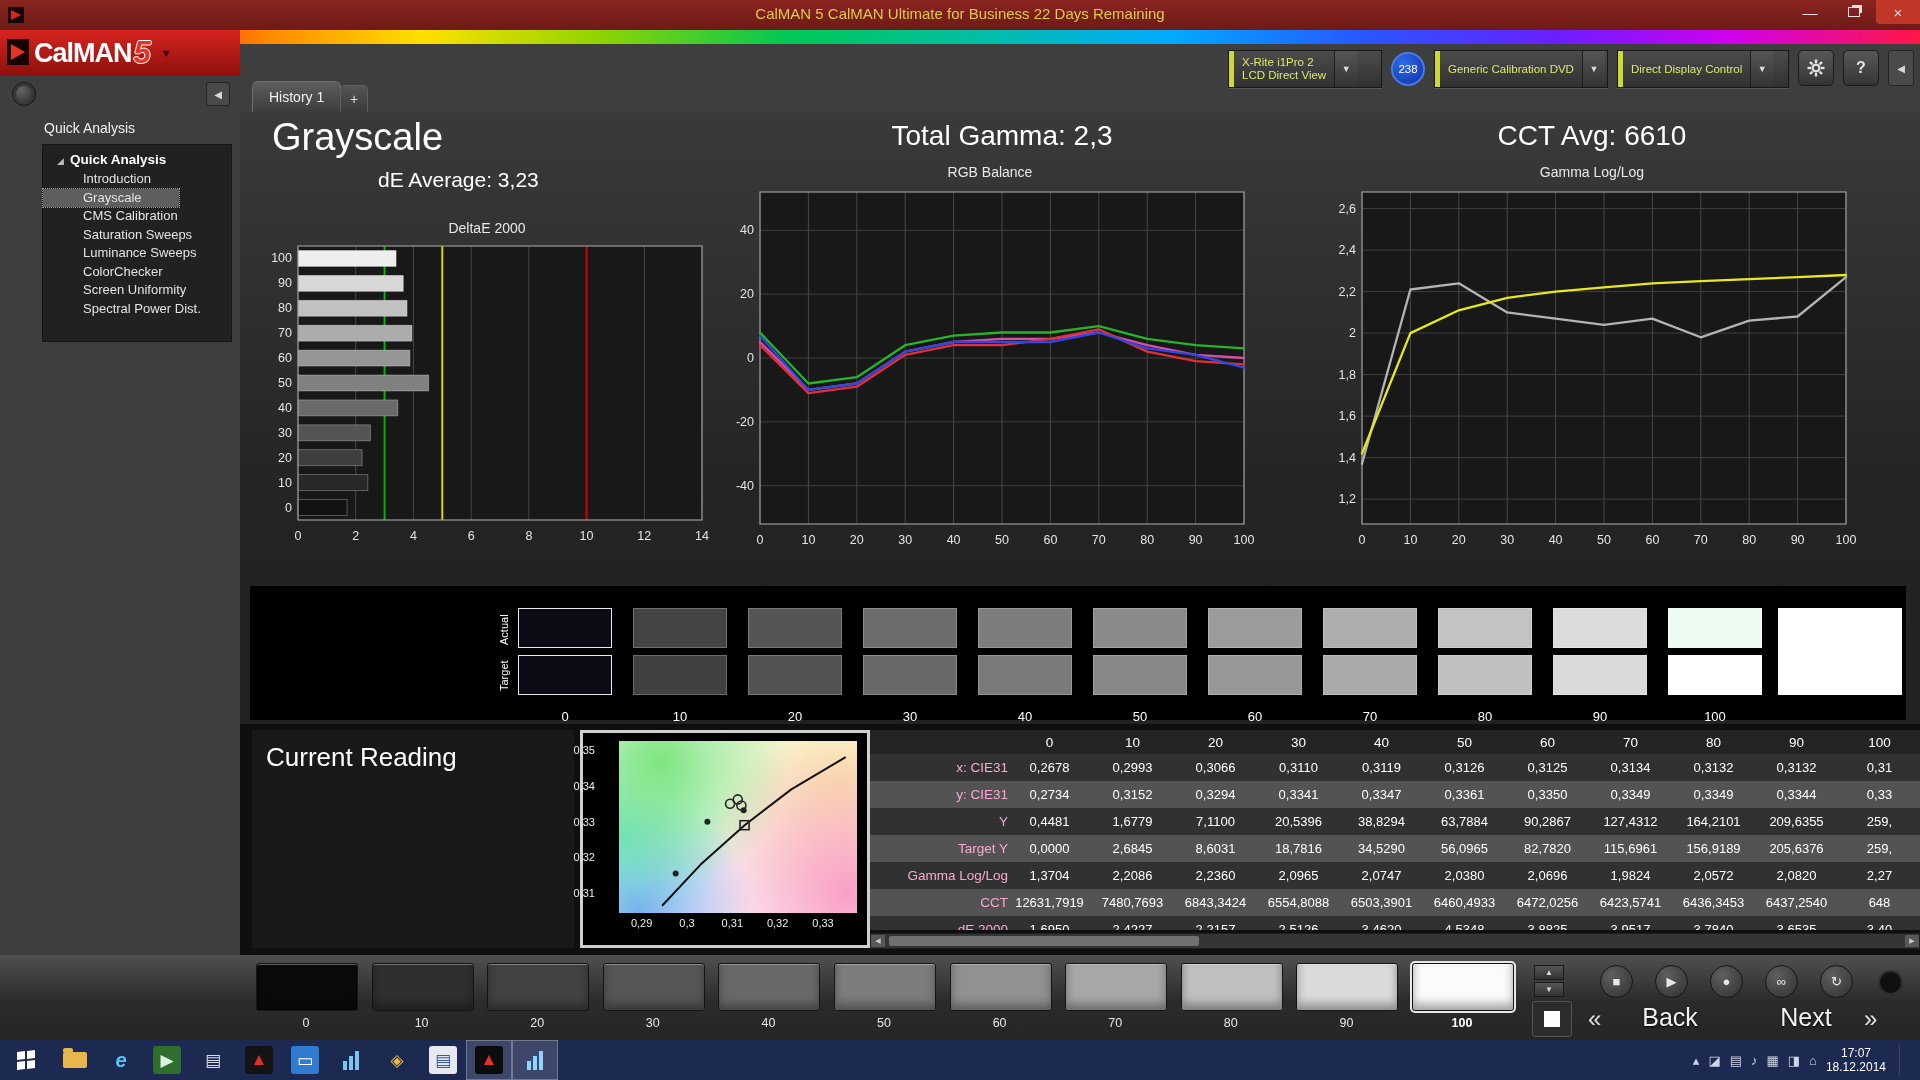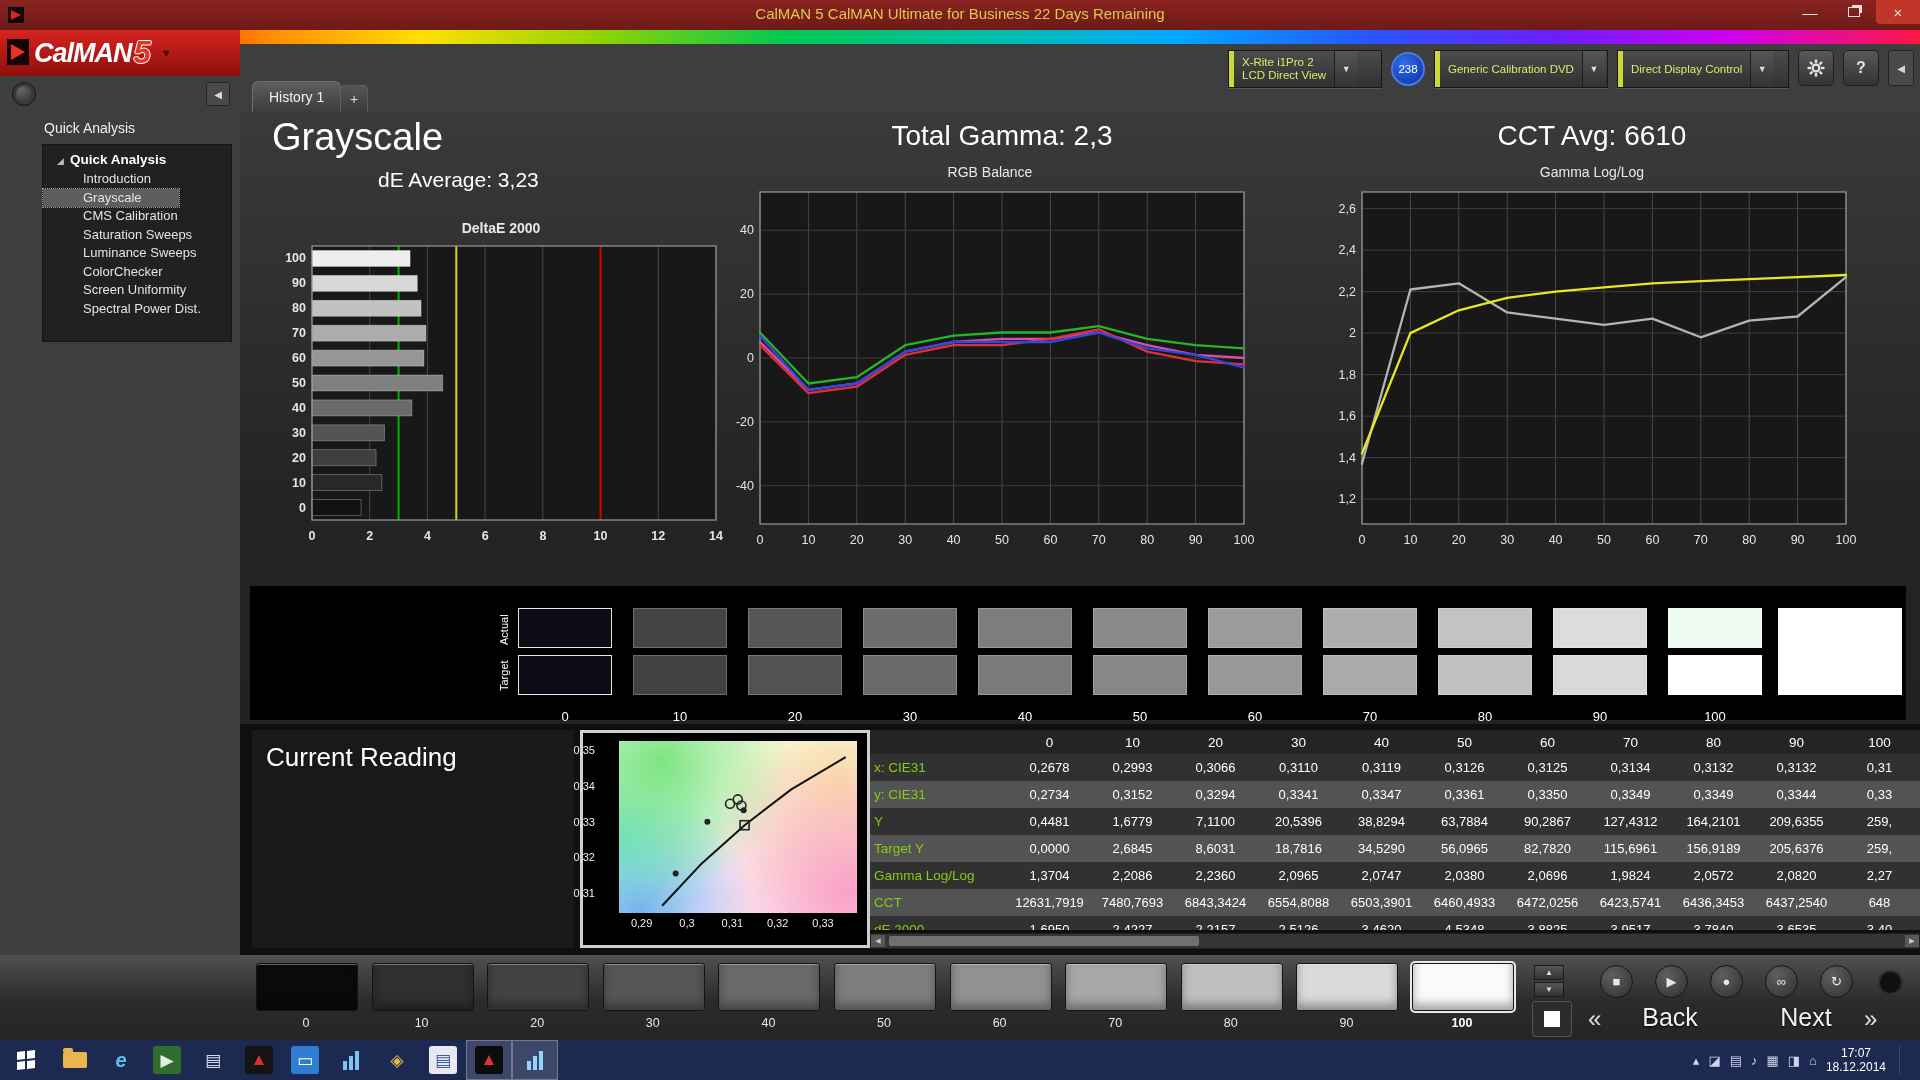--- a/index.html
+++ b/index.html
@@ -17,21 +17,21 @@
   .restore-sq{width:10px;height:8px;border:1.5px solid #f3dede;box-shadow:3px -3px 0 -1px #f3dede;}
 
   
   .header{position:absolute;top:30px;left:0;right:0;height:82px;background:#3e3e3e;}
   .rainbow{position:absolute;top:0;left:0;right:0;height:14px;
     background:linear-gradient(90deg,#c4005f 0%,#ee1c00 7%,#ff8a00 14%,#ffe000 22%,#93d400 31%,#00c853 41%,#00bfa5 51%,#00aaff 61%,#2757ff 71%,#6a1fff 81%,#cf00f0 90%,#ff1744 100%);}
   .logo{position:absolute;top:0;left:0;width:240px;height:46px;background:linear-gradient(#d62420,#8e0f0c);
     display:flex;align-items:center;padding-left:34px;box-sizing:border-box;}
   .logo-mark{position:absolute;left:7px;top:9px;width:22px;height:26px;background:#160404;}
   .logo-mark:before{content:"";position:absolute;left:4px;top:5px;border-left:14px solid #e53424;border-top:8px solid transparent;border-bottom:8px solid transparent;}
-  .logo-name{color:#fff;font-size:27px;font-weight:bold;font-style:italic;letter-spacing:-1px;}
+  .logo-name{color:#fff;font-size:27px;font-weight:bold;letter-spacing:-1px;}
   .logo-num{color:#e53424;font-size:31px;font-weight:bold;font-style:italic;margin-left:2px;
     text-shadow:-1px 0 #fff,1px 0 #fff,0 -1px #fff,0 1px #fff;}
   .logo-dd{color:#3a0808;font-size:11px;margin-left:10px;}
   .sb-top{position:absolute;left:0;top:46px;width:240px;height:36px;background:#3e3e3e;}
   .round-btn{position:absolute;left:12px;top:6px;width:22px;height:22px;border-radius:50%;
     background:radial-gradient(circle at 35% 30%,#666,#222);border:1px solid #141414;box-shadow:inset 0 0 0 3px #383838;}
   .collapse-btn{position:absolute;width:22px;height:22px;background:#4a4a4a;border:1px solid #242424;border-radius:3px;
     color:#d8d8d8;font-size:10px;display:flex;align-items:center;justify-content:center;}
   .toolbar{position:absolute;left:240px;right:0;top:14px;height:68px;background:#3e3e3e;}
   .tab{position:absolute;left:12px;bottom:0;height:30px;padding:0 16px;display:flex;align-items:center;
@@ -99,21 +99,21 @@
   .cie-plot svg{position:absolute;left:0;top:0;}
   .cie-ylab{position:absolute;right:272px;width:32px;text-align:right;color:#eee;font-size:11px;}
   .cie-xlab{position:absolute;top:184px;width:36px;text-align:center;color:#eee;font-size:11px;}
 
   .table-zone{position:absolute;left:630px;top:6px;right:0;height:224px;}
   .table-clip{height:200px;overflow:hidden;}
   .trow{display:flex;width:1052px;height:27px;align-items:center;}
   .trow.thead{height:24px;background:#242424;}
   .trow.even{background:#313131;}
   .trow.odd{background:#535353;}
-  .tlabel{width:138px;color:#84cc16;font-size:13.5px;padding-left:4px;box-sizing:border-box;}
+  .tlabel{width:138px;color:#f9a8d4;font-size:13.5px;padding-left:4px;box-sizing:border-box;text-align:right;}
   .tcell{width:83px;text-align:center;color:#fff;font-size:13px;}
   .tcell.th{font-size:13.5px;}
   .hscroll{position:absolute;left:0;top:203px;width:1048px;height:14px;background:#353535;border:1px solid #1e1e1e;display:flex;align-items:center;}
   .hs-arrow{width:14px;height:12px;background:#585858;color:#ccc;font-size:7px;display:flex;align-items:center;justify-content:center;}
   .hs-thumb{margin-left:4px;width:310px;height:10px;background:#707070;border-radius:2px;}
   .hs-spacer{flex:1;}
 
   
   .bottombar{position:absolute;top:955px;left:0;right:0;height:85px;background:linear-gradient(#505050,#2b2b2b 55%,#252525);}
   .lvl-btn{position:absolute;top:8px;width:100px;height:46px;border:1px solid #141414;border-radius:3px;
@@ -241,21 +241,21 @@
     </div>
 
     <div class="content">
 
       <div class="charts">
         <div class="h-grayscale">Grayscale</div>
         <div class="h-de">dE Average: 3,23</div>
         <div class="h-center" style="left:492px;width:540px;">Total Gamma: 2,3</div>
         <div class="h-center" style="left:1082px;width:540px;">CCT Avg: 6610</div>
 
-        <div class="panel" style="left:32px;top:108px;width:458px;font-weight:bold;">
+        <div class="panel" style="left:18px;top:108px;width:458px;">
           <div class="chart-title">DeltaE 2000</div>
           <svg id="svg-delta" width="458" height="308">
               <rect x="40" y="6" width="404" height="274" fill="#181818"></rect>
               <line x1="40" y1="6" x2="40" y2="280" stroke="#474747" stroke-width="1"></line>
               <text x="40" y="300" text-anchor="middle" font-size="12.5" fill="#e6e6e6" font-family="Liberation Sans, DejaVu Sans, sans-serif">0</text>
               <line x1="97.71428571428571" y1="6" x2="97.71428571428571" y2="280" stroke="#474747" stroke-width="1"></line>
               <text x="97.71428571428571" y="300" text-anchor="middle" font-size="12.5" fill="#e6e6e6" font-family="Liberation Sans, DejaVu Sans, sans-serif">2</text>
               <line x1="155.42857142857142" y1="6" x2="155.42857142857142" y2="280" stroke="#474747" stroke-width="1"></line>
               <text x="155.42857142857142" y="300" text-anchor="middle" font-size="12.5" fill="#e6e6e6" font-family="Liberation Sans, DejaVu Sans, sans-serif">4</text>
               <line x1="213.14285714285714" y1="6" x2="213.14285714285714" y2="280" stroke="#474747" stroke-width="1"></line>

